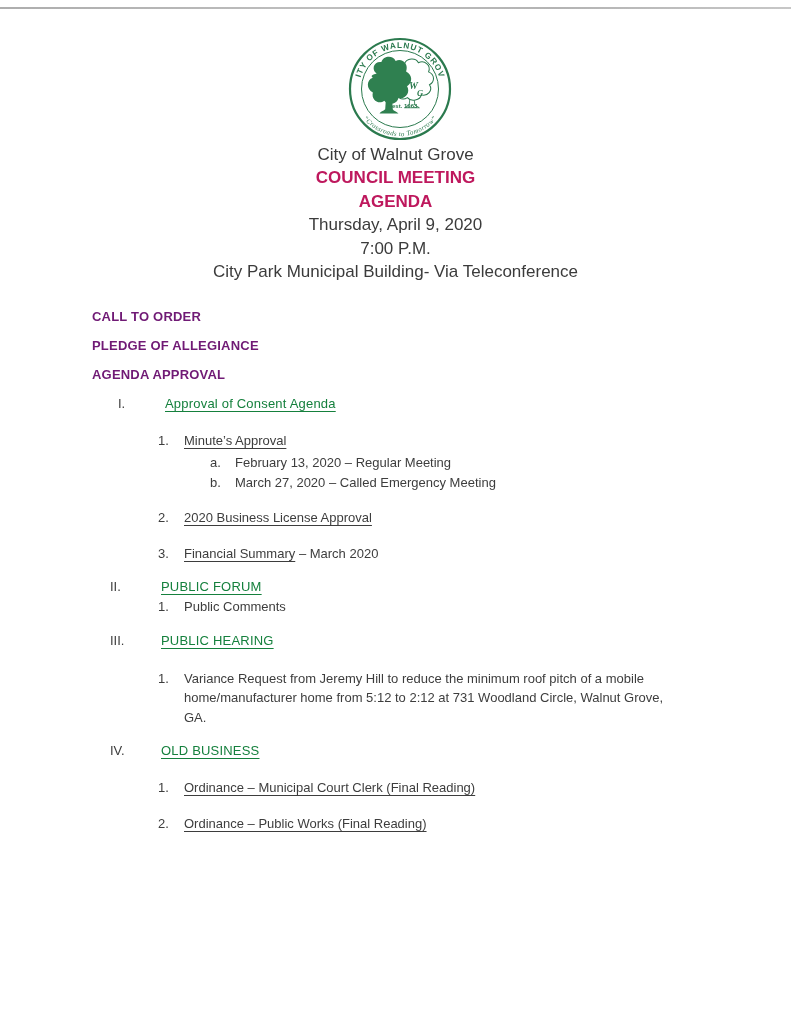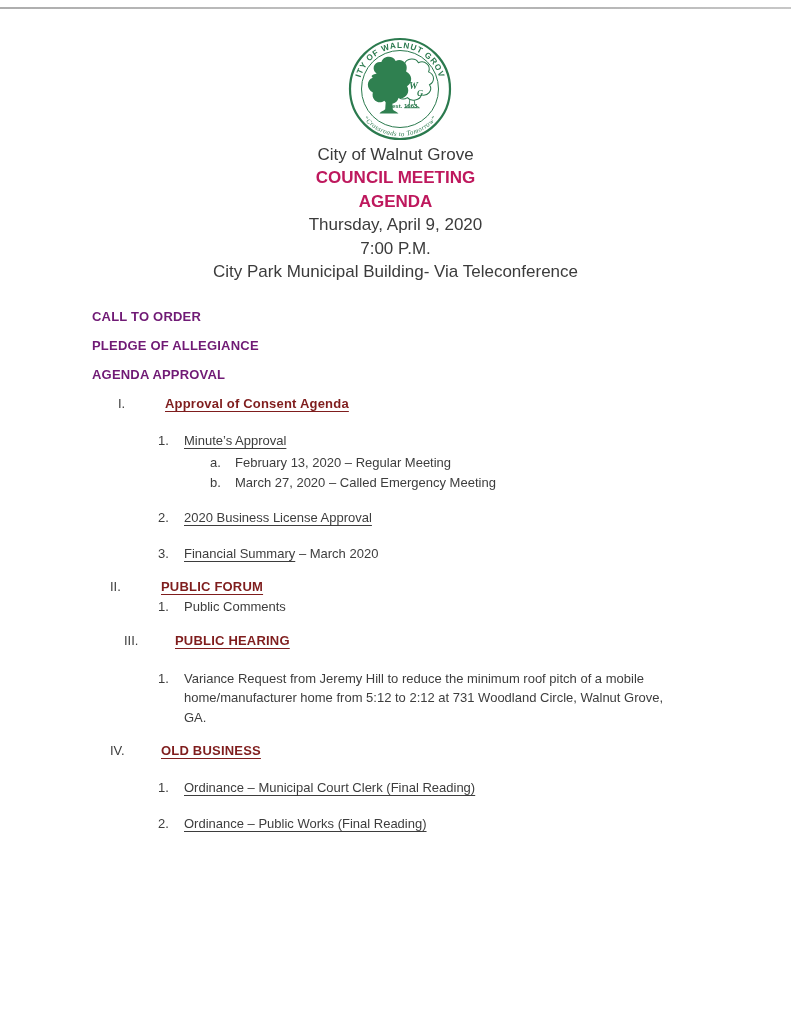--- a/index.html
+++ b/index.html
@@ -32,25 +32,25 @@
   .header-block .bold { font-weight:700; color:#be185d; }
   
   .preamble { margin-top:26px; padding-left:92px; }
   .preamble p { margin:0 0 13px; font-weight:700; color:#701a75; line-height:16px; letter-spacing:.2px; }
   .preamble p.gap-after { margin-bottom:43px; }
   
   .sections { margin-top:0; }
   .sec { margin-bottom:3px; }
   .sec-head { display:flex; padding-left:110px; line-height:16px; margin-bottom:19px; }
   .sec-head .numeral { flex:0 0 51px; color:#3d3d3d; }
-  .sec-head .sec-title { font-weight:700; color:#7f1d1d; text-decoration:underline; text-underline-offset:2.5px; letter-spacing:.2px; }
+  .sec-head .sec-title { font-weight:400; color:#15803d; text-decoration:underline; text-underline-offset:2.5px; letter-spacing:.2px; }
   .sec-1 .sec-head { padding-left:118px; }
   .sec-1 .sec-head .numeral { flex:0 0 47px; }
   .sec-2 .sec-head { margin-bottom:2px; }
-  .sec-3 .sec-head { margin-bottom:20px;margin-left:14px; }
+  .sec-3 .sec-head { margin-bottom:20px; }
   .item { margin-bottom:16px; }
   .item-row { display:flex; padding-left:158px; line-height:19.5px; }
   .item-row .inum { flex:0 0 26px; }
   .item-row .item-text { max-width:480px; }
   .u { text-decoration:underline; text-underline-offset:2.5px; }
   .subitems { margin-top:2.5px; }
   .subitem { display:flex; padding-left:210px; line-height:19.5px; }
   .subitem .ilet { flex:0 0 25px; }
 </style>
 </head>

